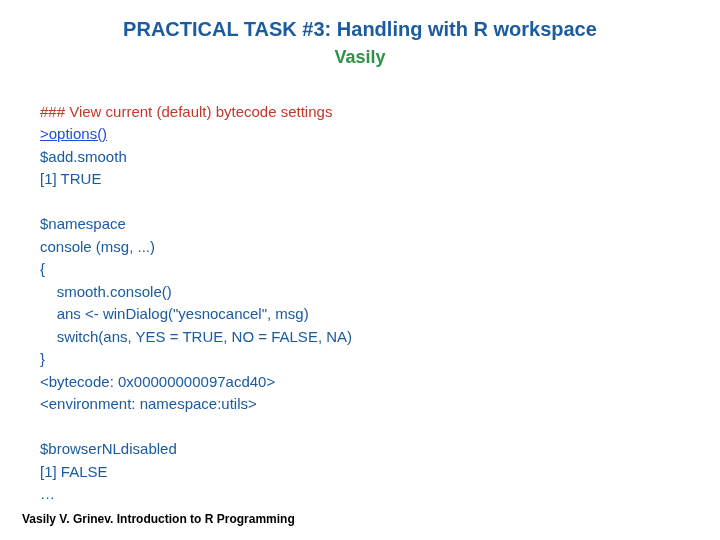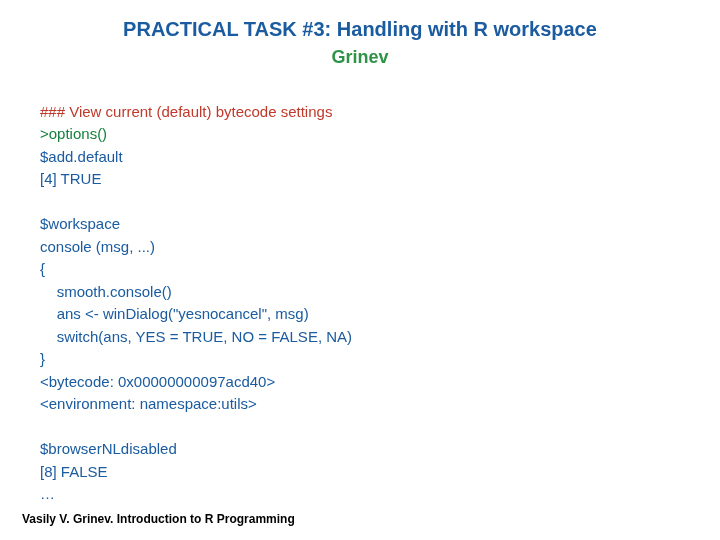--- a/index.html
+++ b/index.html
@@ -31,50 +31,50 @@
       font-weight: bold;
       margin-bottom: 10px;
     }
     .content {
       font-family: Arial, sans-serif;
       font-size: 15px;
       line-height: 1.5;
       white-space: pre;
     }
     .comment { color: #c0392b; }
-    .command { color: #15803d; }
+    .command { color: #1d4ed8; text-decoration: underline; }
     .output { color: #1b5ba0; }
     .footer {
       position: absolute;
       bottom: 14px;
       left: 22px;
       font-size: 12px;
       font-weight: bold;
       color: #000000;
     }
   </style>
 </head>
 <body>
 
 <div class="slide">
   <div class="title">PRACTICAL TASK #3: Handling with R workspace</div>
-  <div class="subtitle">Grinev</div>
+  <div class="subtitle">Vasily</div>
   <div class="content">
 <span class="comment">### View current (default) bytecode settings</span>
 <span class="command">&gt;options()</span>
-<span class="output">$add.default</span>
-<span class="output">[4] TRUE</span>
+<span class="output">$add.smooth</span>
+<span class="output">[1] TRUE</span>
 <span class="output"></span>
-<span class="output">$workspace</span>
+<span class="output">$namespace</span>
 <span class="output">console (msg, ...)</span>
 <span class="output">{</span>
 <span class="output">    smooth.console()</span>
 <span class="output">    ans &lt;- winDialog("yesnocancel", msg)</span>
 <span class="output">    switch(ans, YES = TRUE, NO = FALSE, NA)</span>
 <span class="output">}</span>
 <span class="output">&lt;bytecode: 0x00000000097acd40&gt;</span>
 <span class="output">&lt;environment: namespace:utils&gt;</span>
 <span class="output"></span>
 <span class="output">$browserNLdisabled</span>
-<span class="output">[8] FALSE</span>
+<span class="output">[1] FALSE</span>
 <span class="output">…</span></div>
   <div class="footer">Vasily V. Grinev. Introduction to R Programming</div>
 </div>
 
 </body></html>

